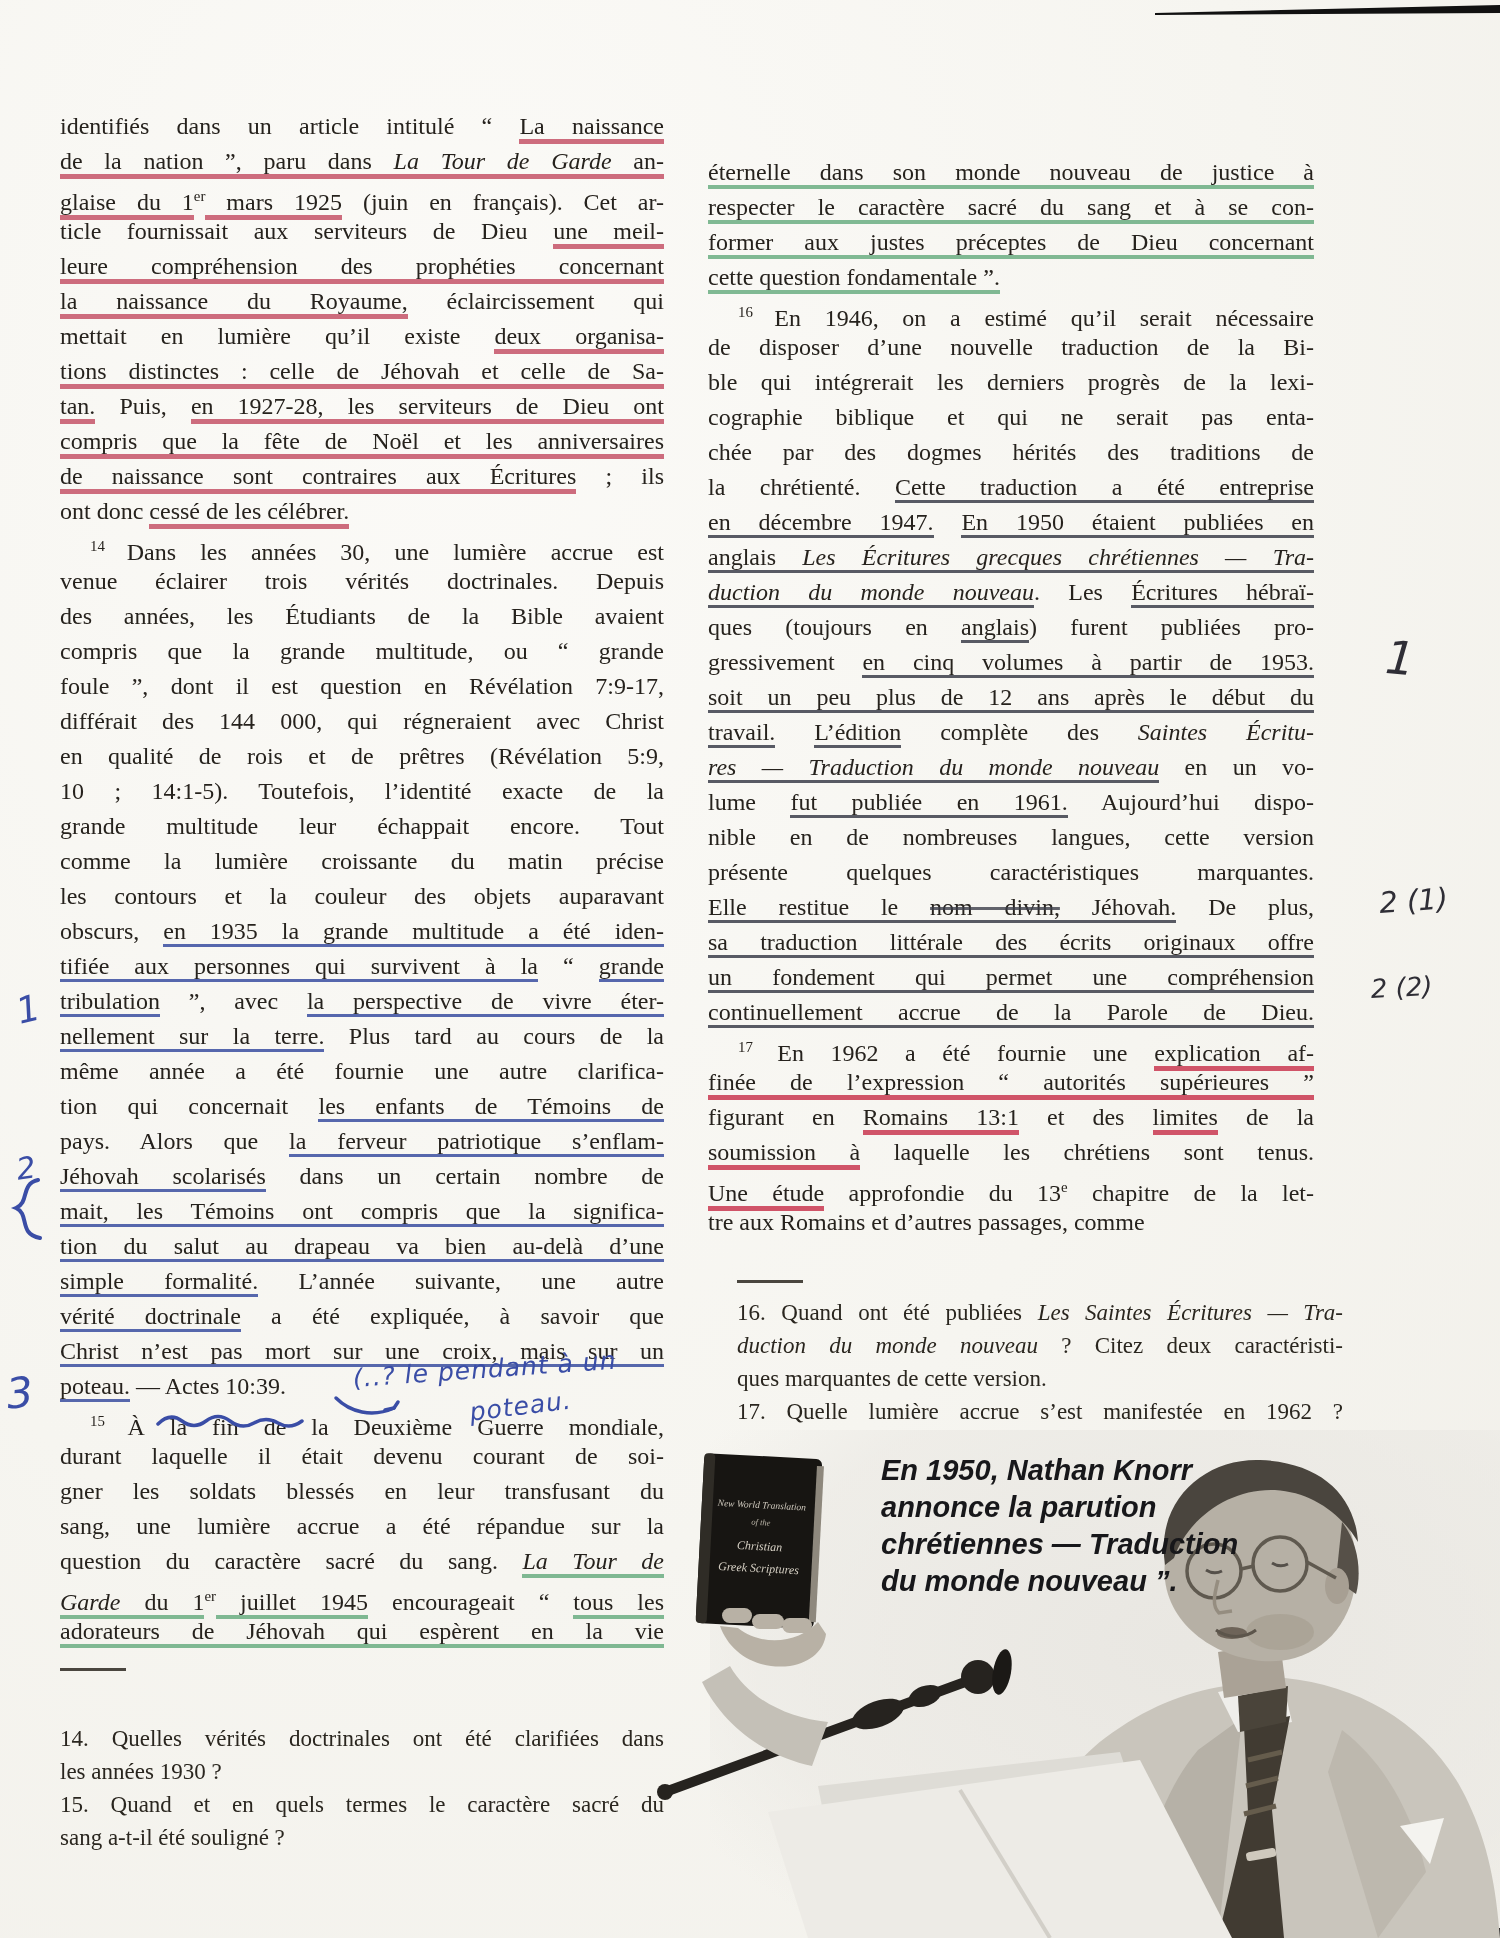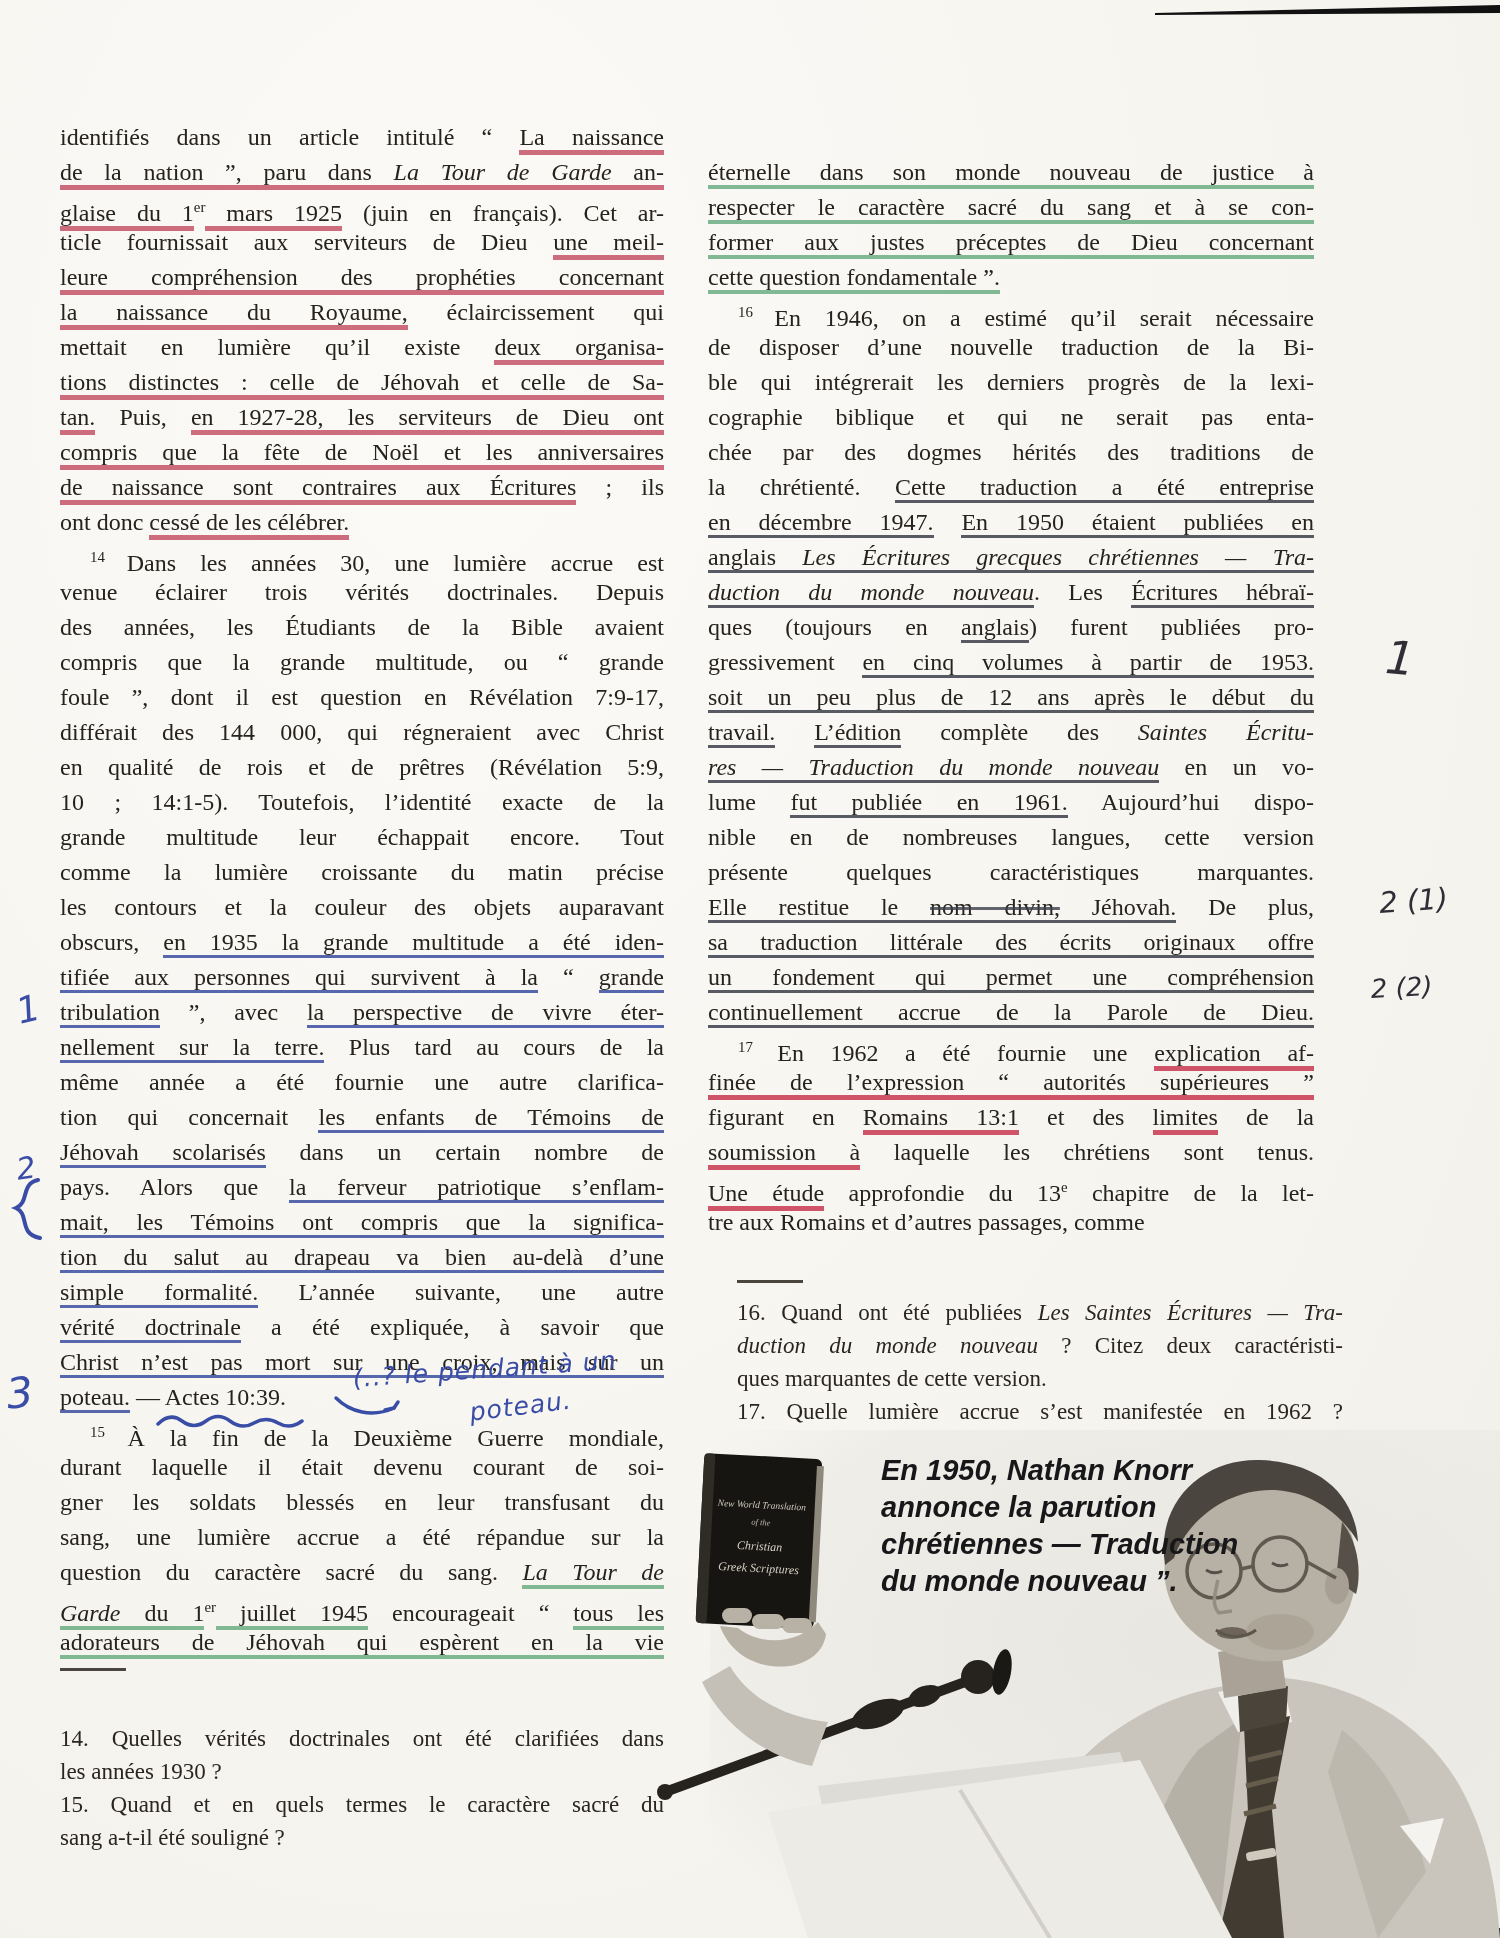--- a/index.html
+++ b/index.html
@@ -2,21 +2,21 @@
 <html><head>
 <meta charset="utf-8">
 <style>
   html,body{margin:0;padding:0;}
   body{width:1500px;height:1938px;position:relative;overflow:hidden;
        font-family:"Liberation Serif","DejaVu Serif",serif;}
   #page{position:absolute;inset:0;background:
         radial-gradient(ellipse at 30% 20%, #fbfaf7 0%, #f6f5f0 55%, #f1efe9 100%);}
   
   .col{position:absolute;color:#26221d;font-size:24px;line-height:35px;}
-  #colL{left:60px;top:120px;width:604px;}
+  #colL{left:60px;top:109px;width:604px;}
   #colR{left:708px;top:155px;width:606px;}
   .fn{position:absolute;color:#2a261f;font-size:23px;line-height:33px;}
   #fnL{left:60px;top:1684px;width:604px;margin-top:38px;}
   #fnR{left:737px;top:1296px;width:606px;}
   .bline{text-align:justify;text-align-last:justify;white-space:nowrap;height:35px;}
   .fn .bline{height:33px;}
   .bline.end{text-align-last:left;}
   .bline.ind{text-indent:30px;}
   .it{font-style:italic;}
   .sup{font-size:62%;vertical-align:super;}
@@ -74,22 +74,22 @@
       <div class="bline"><span class="">10 ; 14:1-5). Toutefois, l’identité exacte de la</span></div>
       <div class="bline"><span class="">grande multitude leur échappait encore. Tout</span></div>
       <div class="bline"><span class="">comme la lumière croissante du matin précise</span></div>
       <div class="bline"><span class="">les contours et la couleur des objets auparavant</span></div>
       <div class="bline"><span class="">obscurs, </span><span class="u-b">en 1935 la grande multitude a été iden-</span></div>
       <div class="bline"><span class="u-b">tifiée aux personnes qui survivent à la</span><span class=""> “ </span><span class="u-b">grande</span></div>
       <div class="bline"><span class="u-b">tribulation</span><span class=""> ”, avec </span><span class="u-b">la perspective de vivre éter-</span></div>
       <div class="bline"><span class="u-b">nellement sur la terre.</span><span class=""> Plus tard au cours de la</span></div>
       <div class="bline"><span class="">même année a été fournie une autre clarifica-</span></div>
       <div class="bline"><span class="">tion qui concernait </span><span class="u-b">les enfants de Témoins de</span></div>
+      <div class="bline"><span class="">pays. Alors que </span><span class="u-b">la ferveur patriotique s’enflam-</span></div>
       <div class="bline"><span class="u-b">Jéhovah scolarisés</span><span class=""> dans un certain nombre de</span></div>
-      <div class="bline"><span class="">pays. Alors que </span><span class="u-b">la ferveur patriotique s’enflam-</span></div>
       <div class="bline"><span class="u-b">mait, les Témoins ont compris que la significa-</span></div>
       <div class="bline"><span class="u-b">tion du salut au drapeau va bien au-delà d’une</span></div>
       <div class="bline"><span class="u-b">simple formalité.</span><span class=""> L’année suivante, une autre</span></div>
       <div class="bline"><span class="u-b">vérité doctrinale</span><span class=""> a été expliquée, à savoir que</span></div>
       <div class="bline"><span class="u-b">Christ n’est pas mort sur une croix, mais sur un</span></div>
       <div class="bline end"><span class="u-b">poteau.</span><span class=""> — Actes 10:39.</span></div>
       <div class="bline ind"><span class="sup">15 </span><span class="">À la fin de la Deuxième Guerre mondiale,</span></div>
       <div class="bline"><span class="">durant laquelle il était devenu courant de soi-</span></div>
       <div class="bline"><span class="">gner les soldats blessés en leur transfusant du</span></div>
       <div class="bline"><span class="">sang, une lumière accrue a été répandue sur la</span></div>

